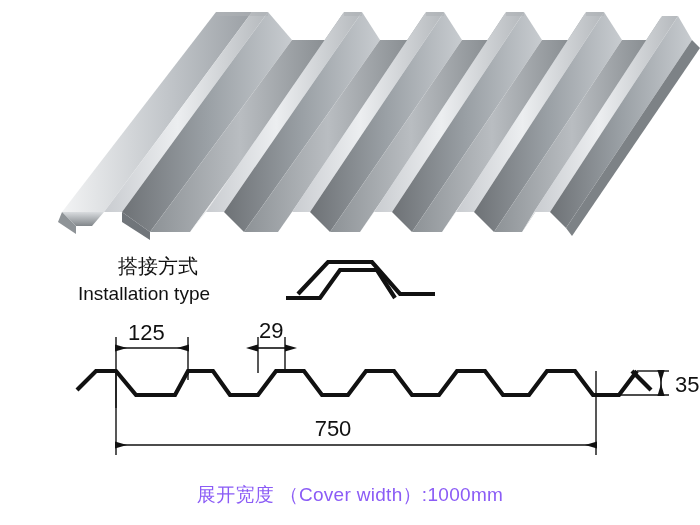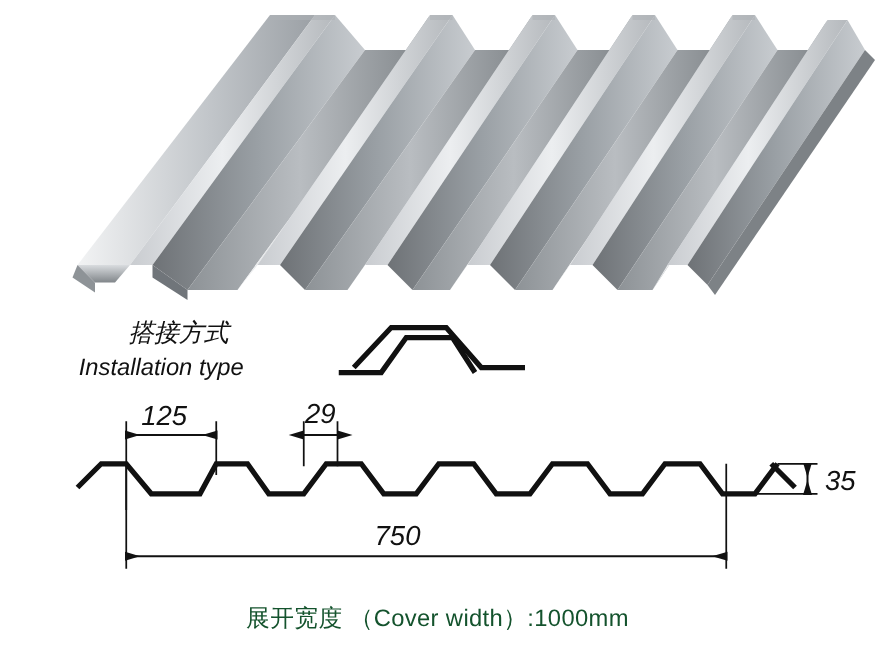--- a/index.html
+++ b/index.html
@@ -17,34 +17,33 @@
   }
   .photo-wrap {
     position: absolute;
     left: 0;
     top: 0;
     width: 700px;
     height: 240px;
   }
   .diagram-wrap {
     position: absolute;
-    left: 0;
+    left: 15px;
     top: 240px;
     width: 632px;
     height: 245px;
-    font-style: italic;
   }
   .caption {
     position: absolute;
     left: 0;
     top: 482px;
     width: 700px;
     text-align: center;
     font-size: 19px;
-    color: #14532d;
+    color: #8b5cf6;
     letter-spacing: 0.3px;
     font-family: "Liberation Sans", "DejaVu Sans", sans-serif;
   }
   svg { display: block; }
   .dimtext {
     font-family: "Liberation Sans", "DejaVu Sans", sans-serif;
     font-size: 22px;
     fill: #111111;
   }
   .labeltext-cn {

